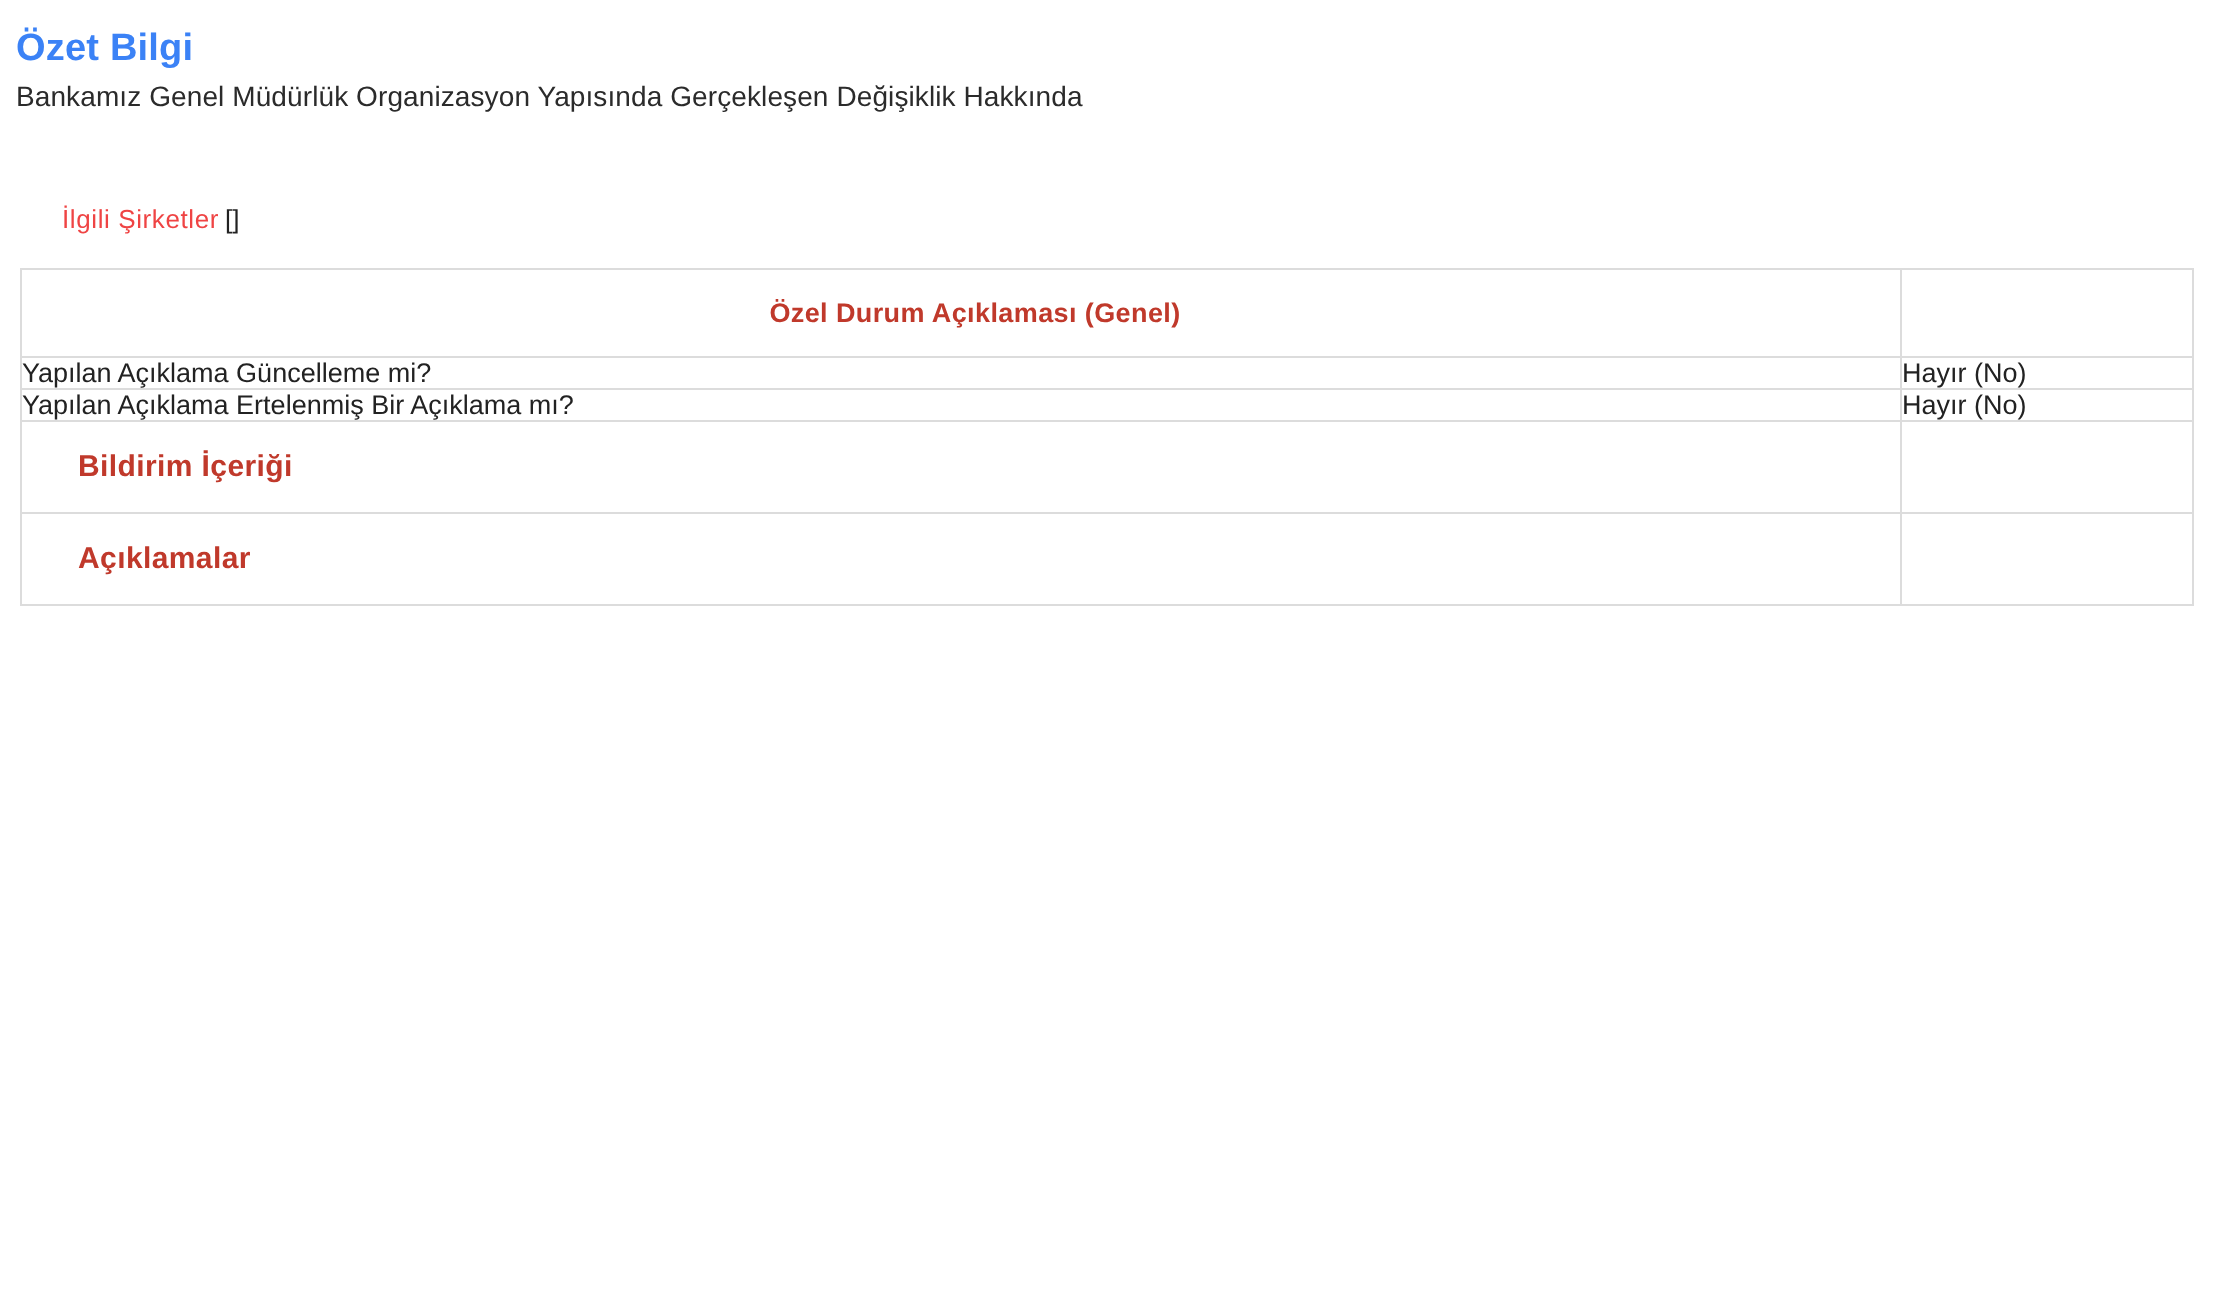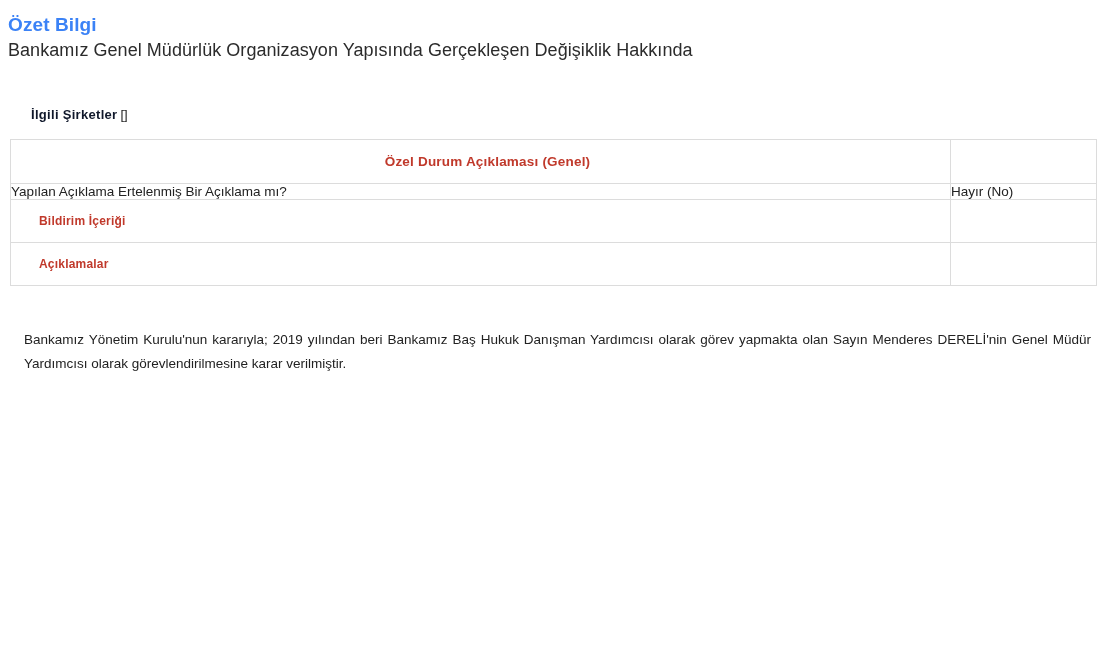--- a/index.html
+++ b/index.html
@@ -20,37 +20,37 @@
     box-sizing: border-box;
   }
   .title {
     font-size: 19px;
     font-weight: bold;
     color: #3b82f6;
     margin: 0 0 4px 8px;
     letter-spacing: 0.1px;
   }
   .subtitle {
-    font-size: 18px;
+    font-size: 14px;
     color: #2b2b2b;
     margin: 0 0 0 8px;
     letter-spacing: 0.05px;
   }
   .rel-block {
     margin-top: 46px;
     margin-left: 8px;
   }
   .rel-row {
     font-size: 13px;
     margin-bottom: 17px;
     white-space: nowrap;
   }
   .rel-label {
-    color: #0f172a;
-    font-weight: bold;
+    color: #ef4444;
+    font-weight: normal;
     letter-spacing: 0.3px;
     padding-left: 23px;
   }
   .rel-value {
     color: #222222;
     margin-left: 3px;
   }
   .tbl-wrap {
     margin: 9px 10px 0 10px;
     border: 1px solid #dcdcdc;
@@ -77,21 +77,21 @@
     color: #c0392b;
     font-weight: bold;
     font-size: 13.5px;
     padding: 14px 0 14px 14px;
     letter-spacing: 0.2px;
     text-align: center;
   }
   .sub-head {
     color: #c0392b;
     font-weight: bold;
-    font-size: 12px;
+    font-size: 15px;
     padding: 14px 0 14px 28px;
     letter-spacing: 0.2px;
   }
   .q-cell {
     font-size: 13.5px;
     color: #222222;
     padding: 11px 0 11px 28px;
   }
   .a-cell {
     font-size: 13.5px;
@@ -123,34 +123,37 @@
   <div class="tbl-wrap">
     <table class="info">
       <tbody>
         <tr>
           <td class="left">
             <div class="section-head">Özel Durum Açıklaması (Genel)</div>
           </td>
           <td class="right"></td>
         </tr>
         <tr>
+          <td class="left q-cell">Yapılan Açıklama Güncelleme mi?</td>
+          <td class="right a-cell">Hayır (No)</td>
+        </tr>
+        <tr>
           <td class="left q-cell">Yapılan Açıklama Ertelenmiş Bir Açıklama mı?</td>
           <td class="right a-cell">Hayır (No)</td>
         </tr>
         <tr>
           <td class="left">
             <div class="sub-head">Bildirim İçeriği</div>
           </td>
           <td class="right a-cell"></td>
         </tr>
         <tr>
           <td class="left">
             <div class="sub-head">Açıklamalar</div>
           </td>
           <td class="right a-cell"></td>
         </tr>
       </tbody>
     </table>
   </div>
 
-  <div class="note">Bankamız Yönetim Kurulu'nun kararıyla; 2019 yılından beri Bankamız Baş Hukuk Danışman Yardımcısı olarak görev yapmakta olan Sayın Menderes DERELİ'nin Genel Müdür Yardımcısı olarak görevlendirilmesine karar verilmiştir.</div>
 
 </div>
 
 </body></html>

